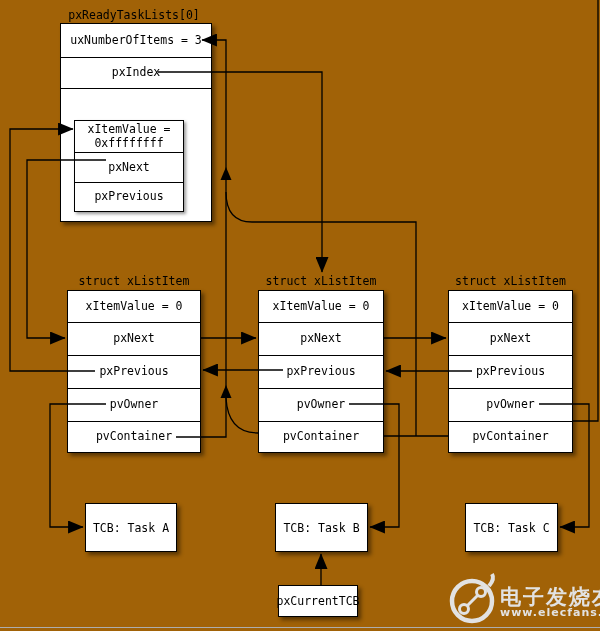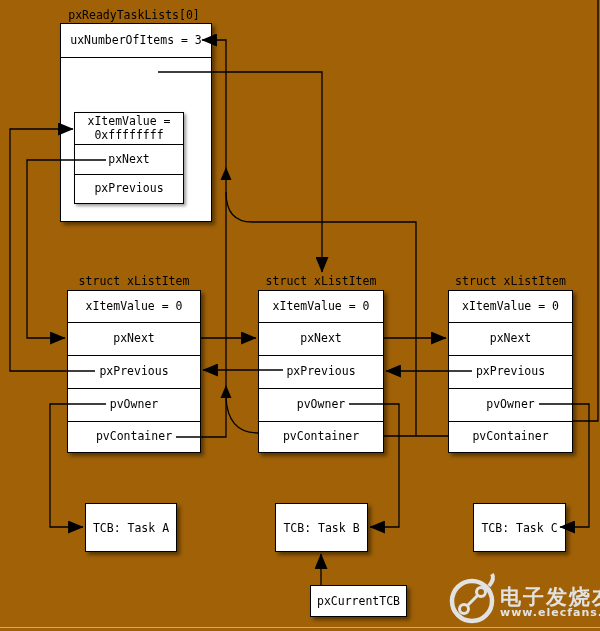--- a/index.html
+++ b/index.html
@@ -39,24 +39,25 @@
 
 <div class="canvas">
 
   <div class="titlelab" style="left:60px;top:8px;width:148px;">pxReadyTaskLists[0]</div>
   <div class="titlelab" style="left:67px;top:274px;width:134px;">struct xListItem</div>
   <div class="titlelab" style="left:258px;top:274px;width:126px;">struct xListItem</div>
   <div class="titlelab" style="left:448px;top:274px;width:125px;">struct xListItem</div>
 
   <div class="box" style="left:60px;top:23px;width:152px;height:199px;">
     <div class="row first" style="height:33px;">uxNumberOfItems = 3</div>
+    <div class="row" style="height:31px;">pxIndex</div>
     <div class="row" style="height:131px;"></div>
     <div class="inner-label" style="top:96px;">xListEnd</div>
 
-    <div class="box" style="left:13px;top:88px;width:110px;height:92px;box-shadow:2px 2px 3px rgba(0,0,0,0.4);">
+    <div class="box" style="left:13px;top:96px;width:110px;height:92px;box-shadow:2px 2px 3px rgba(0,0,0,0.4);">
       <div class="row first" style="height:31px;flex-direction:column;">
         <span>xItemValue =</span>
         <span>0xffffffff</span>
       </div>
       <div class="row" style="height:30px;">pxNext</div>
       <div class="row" style="height:29px;">pxPrevious</div>
     </div>
   </div>
 
   <div class="box" style="left:67px;top:290px;width:134px;height:163px;">
@@ -78,23 +79,23 @@
   <div class="box" style="left:448px;top:290px;width:125px;height:163px;">
     <div class="row first" style="height:31px;">xItemValue = 0</div>
     <div class="row" style="height:33px;">pxNext</div>
     <div class="row" style="height:33px;">pxPrevious</div>
     <div class="row" style="height:33px;">pvOwner</div>
     <div class="row" style="height:30px;">pvContainer</div>
   </div>
 
   <div class="box" style="left:85px;top:503px;width:92px;height:49px;display:flex;align-items:center;justify-content:center;">TCB: Task A</div>
   <div class="box" style="left:275px;top:503px;width:93px;height:49px;display:flex;align-items:center;justify-content:center;">TCB: Task B</div>
-  <div class="box" style="left:465px;top:503px;width:93px;height:49px;display:flex;align-items:center;justify-content:center;margin-left:8px;">TCB: Task C</div>
+  <div class="box" style="left:465px;top:503px;width:93px;height:49px;display:flex;align-items:center;justify-content:center;">TCB: Task C</div>
 
-  <div class="box" style="left:278px;top:585px;width:97px;height:32px;display:flex;align-items:center;justify-content:center;margin-left:32px;">pxCurrentTCB</div>
+  <div class="box" style="left:278px;top:585px;width:80px;height:32px;display:flex;align-items:center;justify-content:center;">pxCurrentTCB</div>
 
   <svg class="connectors" width="600" height="631" viewBox="0 0 600 631">
     <g stroke="#e2e2e2" fill="none" stroke-width="4.5">
       <circle cx="472" cy="601" r="20"></circle>
       <circle cx="464" cy="609" r="4.5" stroke-width="3"></circle>
       <circle cx="481" cy="592" r="4.5" stroke-width="3"></circle>
       <path d="M 467.5 605.5 L 477.5 595.5" stroke-width="3"></path>
       <path d="M 489 586 Q 495 579 492 574" stroke-width="4"></path>
     </g>
   </svg>

